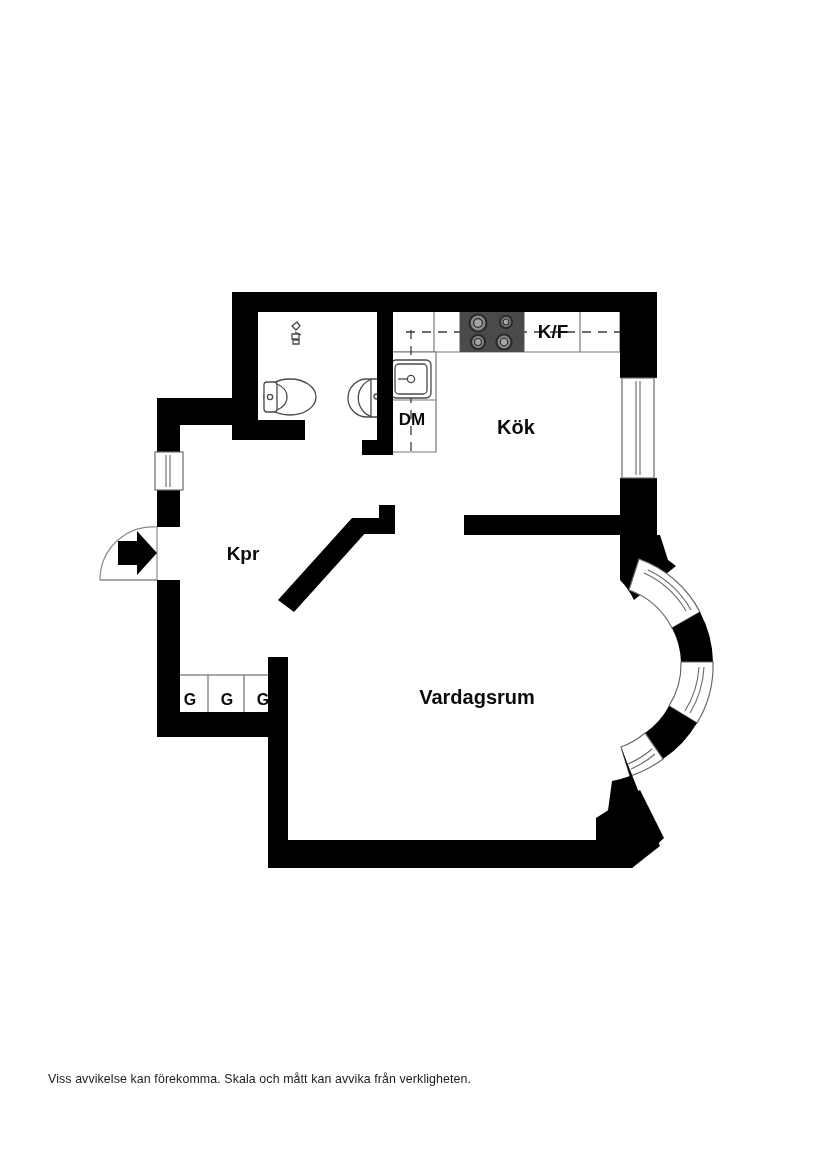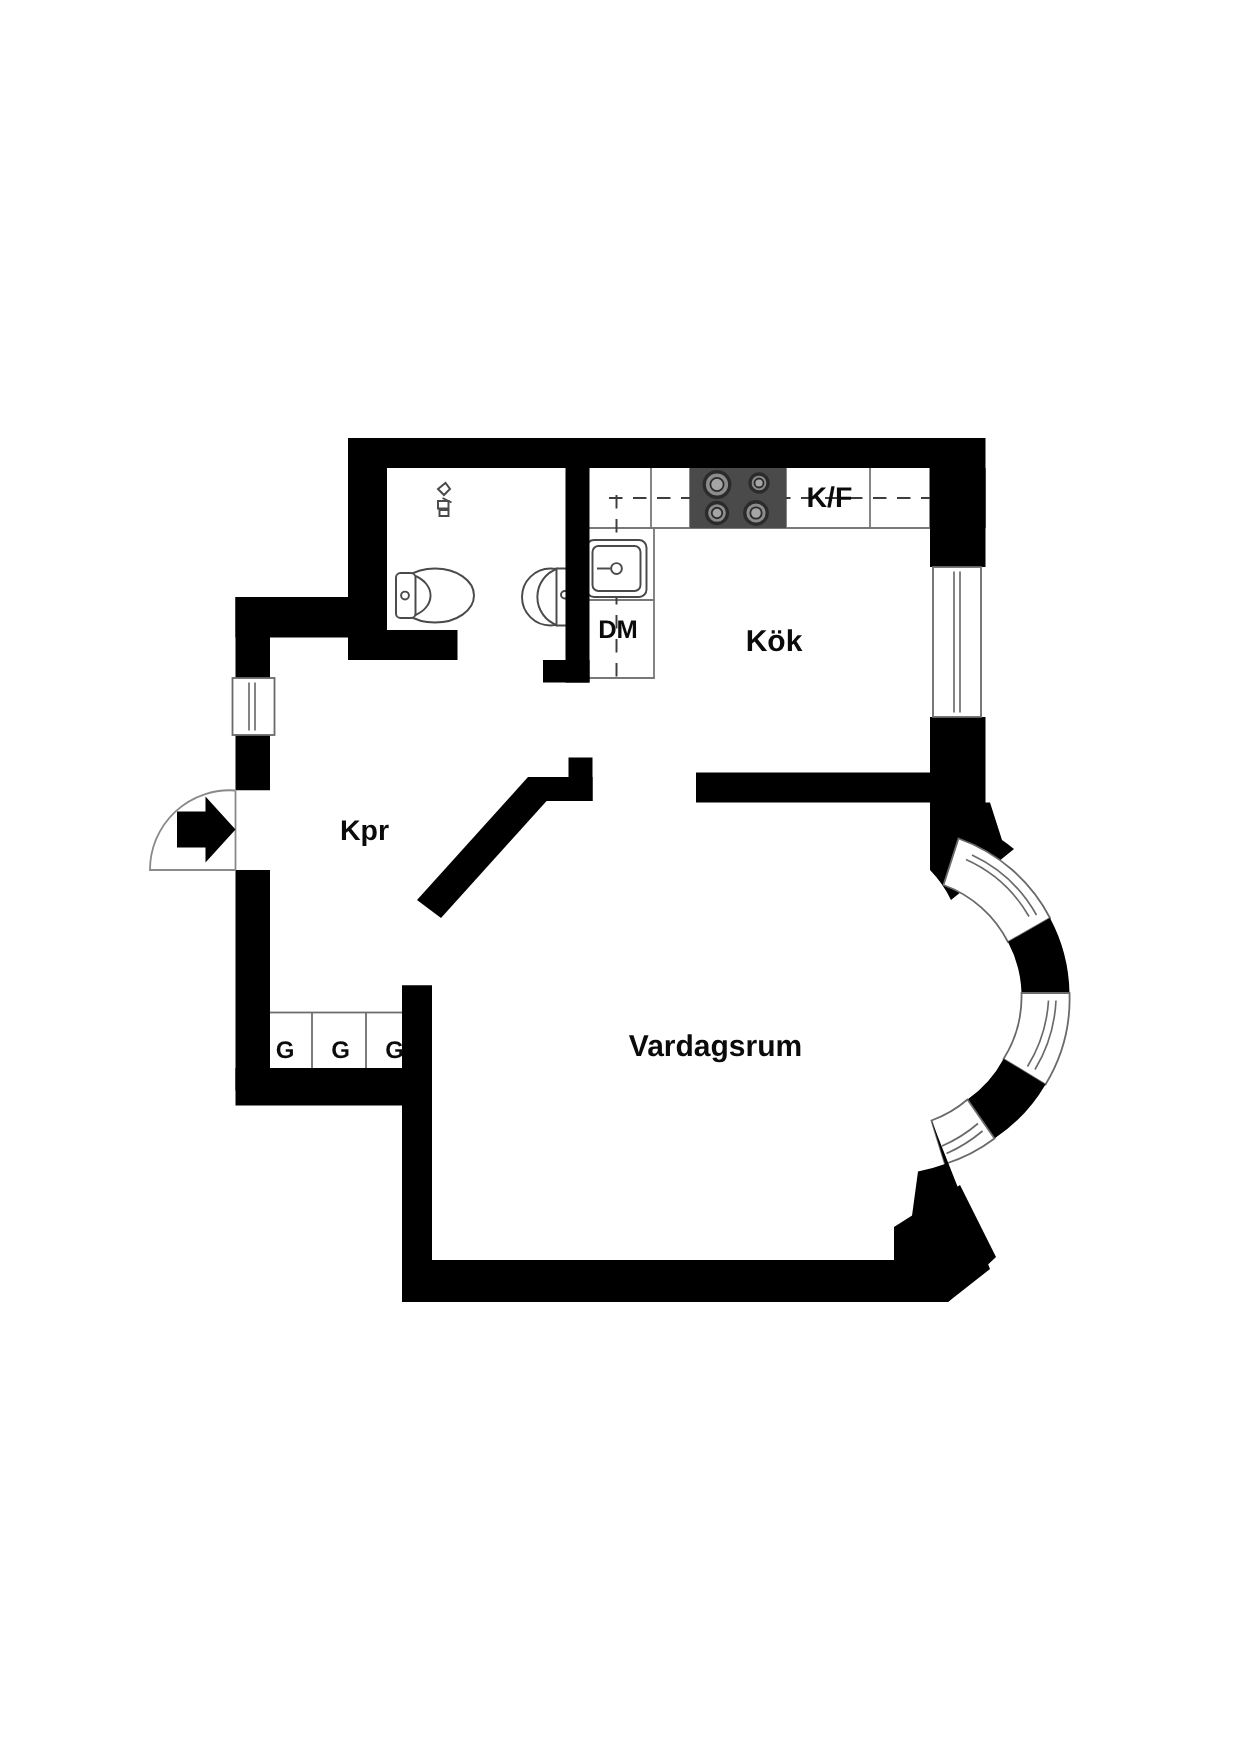--- a/index.html
+++ b/index.html
@@ -270,14 +270,15 @@
     <text class="room-label lbl-big" x="477" y="699">Vardagsrum</text>
 
     <text class="room-label lbl-mid" x="553" y="333">K/F</text>
     <text class="room-label lbl-sm" x="412" y="421">DM</text>
 
     <text class="room-label lbl-g" x="190" y="701">G</text>
     <text class="room-label lbl-g" x="227" y="701">G</text>
     <text class="room-label lbl-g" x="263" y="701">G</text>
   </svg>
 
+  <div class="footer-note">Viss avvikelse kan förekomma. Skala och mått kan avvika från verkligheten.</div>
 
 </div>
 
 </body></html>

